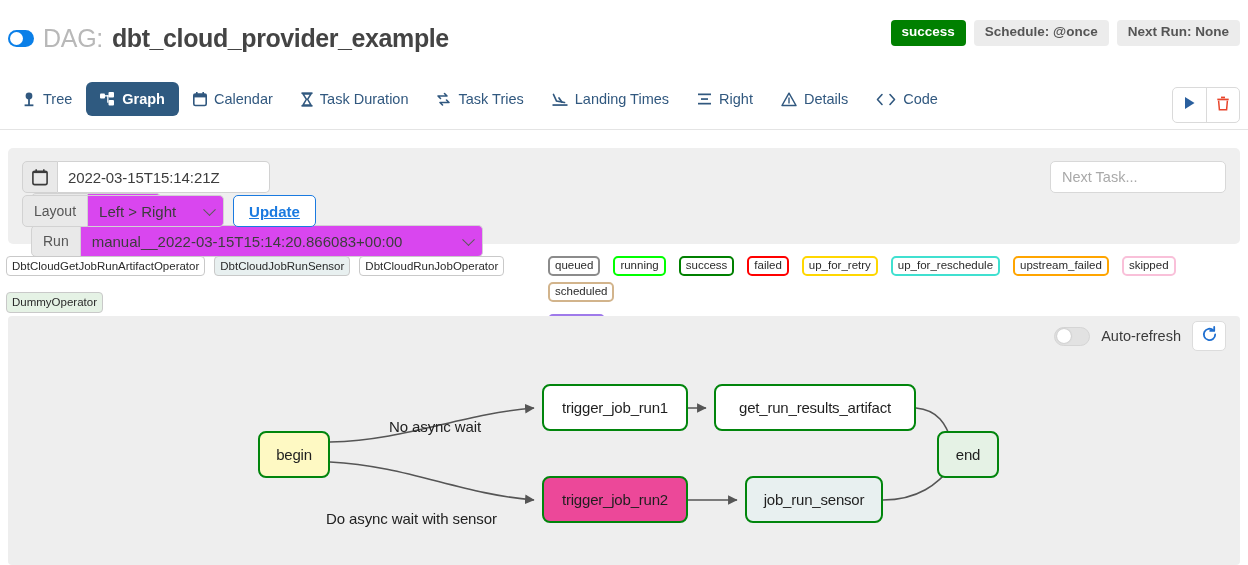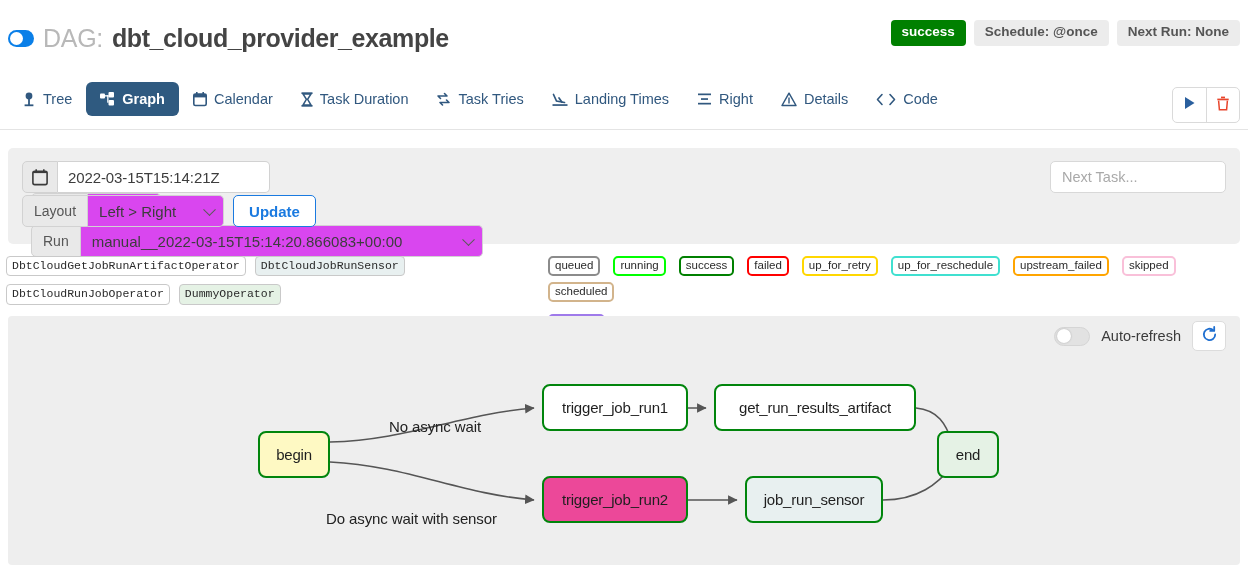--- a/index.html
+++ b/index.html
@@ -96,33 +96,33 @@
     padding: 0 26px 0 11px; font-size: 15px; color: #3d3d3d;
   }
   .caret {
     position: absolute; right: 9px; top: 50%; width: 9px; height: 9px;
     border-right: 1.8px solid #5a5a5a; border-bottom: 1.8px solid #5a5a5a;
     transform: translateY(-65%) rotate(45deg);
   }
   .btn-update {
     margin-left: 9px; background: #fff; border: 1px solid #1a7ae0; color: #1a7ae0;
     font-size: 15px; font-weight: 700; border-radius: 5px; padding: 0 15px;
-    height: 32px; display: flex; align-items: center; cursor: pointer;
+    height: 32px; display: flex; align-items: center; cursor: pointer; text-decoration: underline;
   }
   .findtask {
     position: absolute; right: 14px; top: 13px;
     background: #fff; border: 1px solid #d8d8d8; border-radius: 5px;
     width: 176px; height: 32px; display: flex; align-items: center;
     padding: 0 11px; font-size: 14.5px; color: #a9a9a9;
   }
 
   
   .legend { position: absolute; left: 0; top: 256px; width: 1248px; }
   .legend-left { position: absolute; left: 6px; top: 0; width: 540px;
-    display: flex; flex-wrap: wrap; gap: 8px 9px; font-family: Liberation Mono, monospace; }
+    display: flex; flex-wrap: wrap; gap: 16px 9px; }
   .legend-right { position: absolute; left: 548px; top: 0; width: 700px;
     display: flex; flex-wrap: wrap; gap: 6px 13px; align-items: center; }
   .optag {
     font-size: 11.5px; color: #2a2a2a; border: 1px solid #c9c9c9;
     border-radius: 4px; padding: 2px 5px; line-height: 1.25; background: #fff;
     white-space: nowrap;
   }
   .statetag {
     font-size: 11.5px; color: #2a2a2a; border: 2px solid #999;
     border-radius: 5px; padding: 1px 5px; line-height: 1.2; background: #fff;

